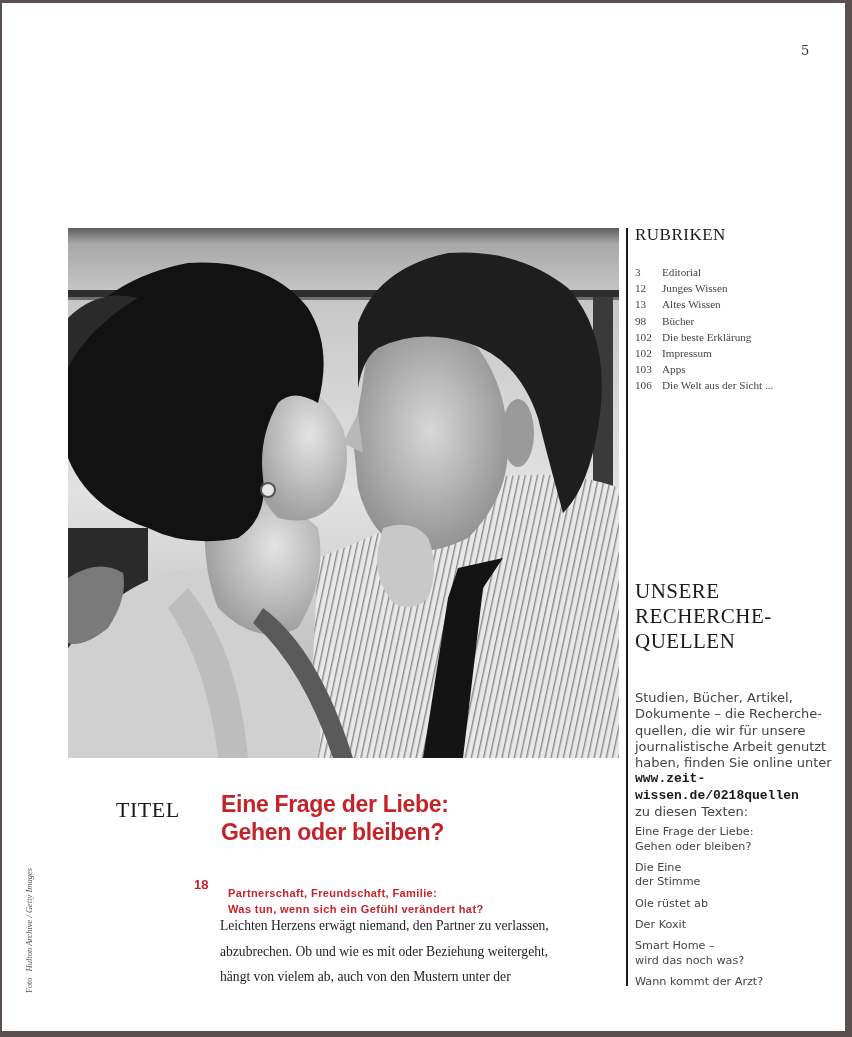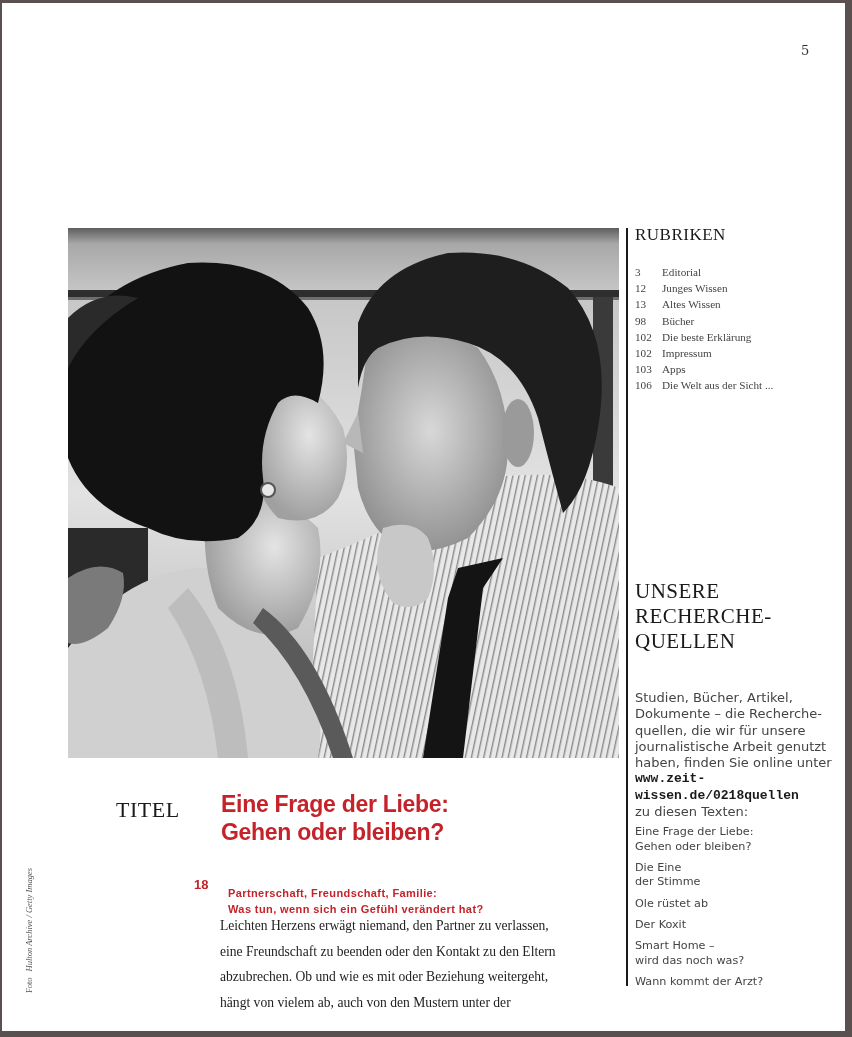--- a/index.html
+++ b/index.html
@@ -201,21 +201,20 @@
   </h1>
 
   <div class="article">
     <span class="article-page">18</span>
     <p class="article-kicker">
       <span>Partnerschaft, Freundschaft, Familie:</span>
       <span>Was tun, wenn sich ein Gefühl verändert hat?</span>
     </p>
     <p class="article-body">
       <span>Leichten Herzens erwägt niemand, den Partner zu verlassen,</span>
-      <span>eine Freundschaft zu beenden oder den Kontakt zu den Eltern</span>
       <span>abzubrechen. Ob und wie es mit oder Beziehung weitergeht,</span>
       <span>hängt von vielem ab, auch von den Mustern unter der</span>
     </p>
   </div>
 
   <div class="photo-credit">
     <span>Foto</span><em>Hulton Archive / Getty Images</em>
   </div>
 
 </div>

